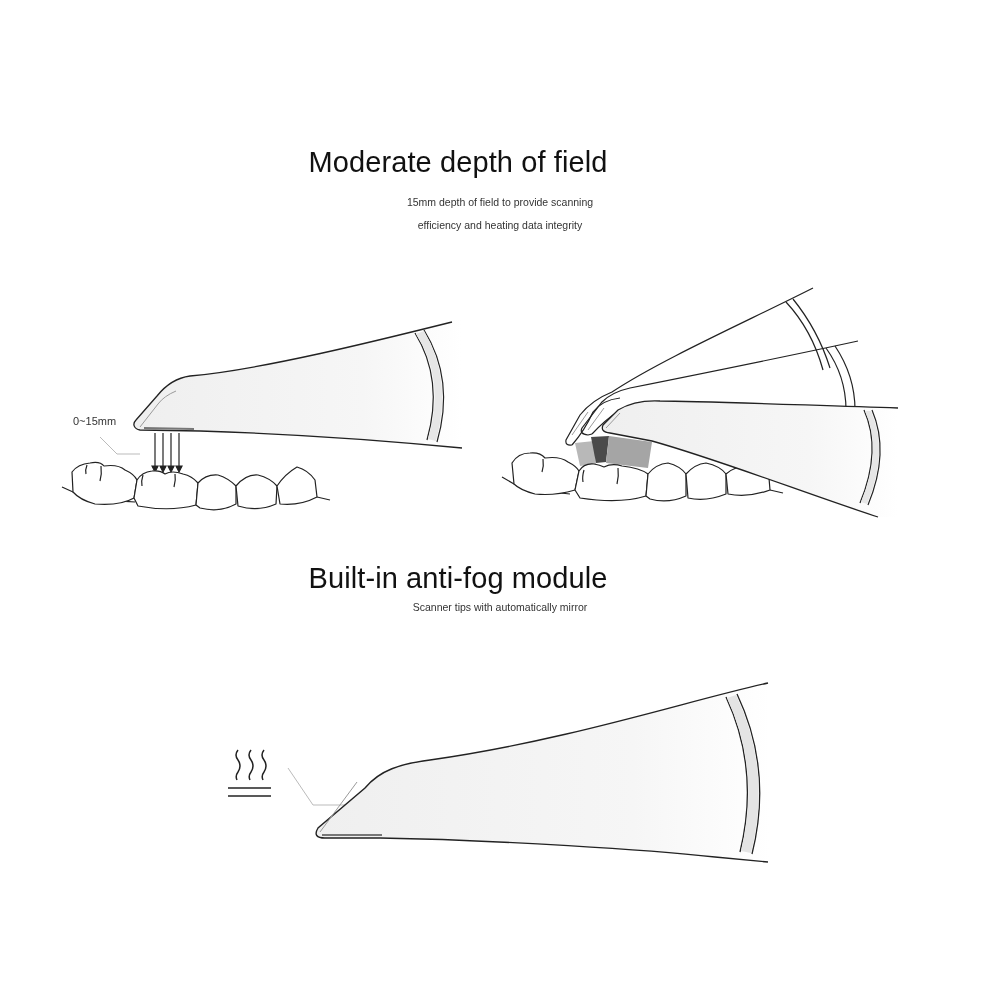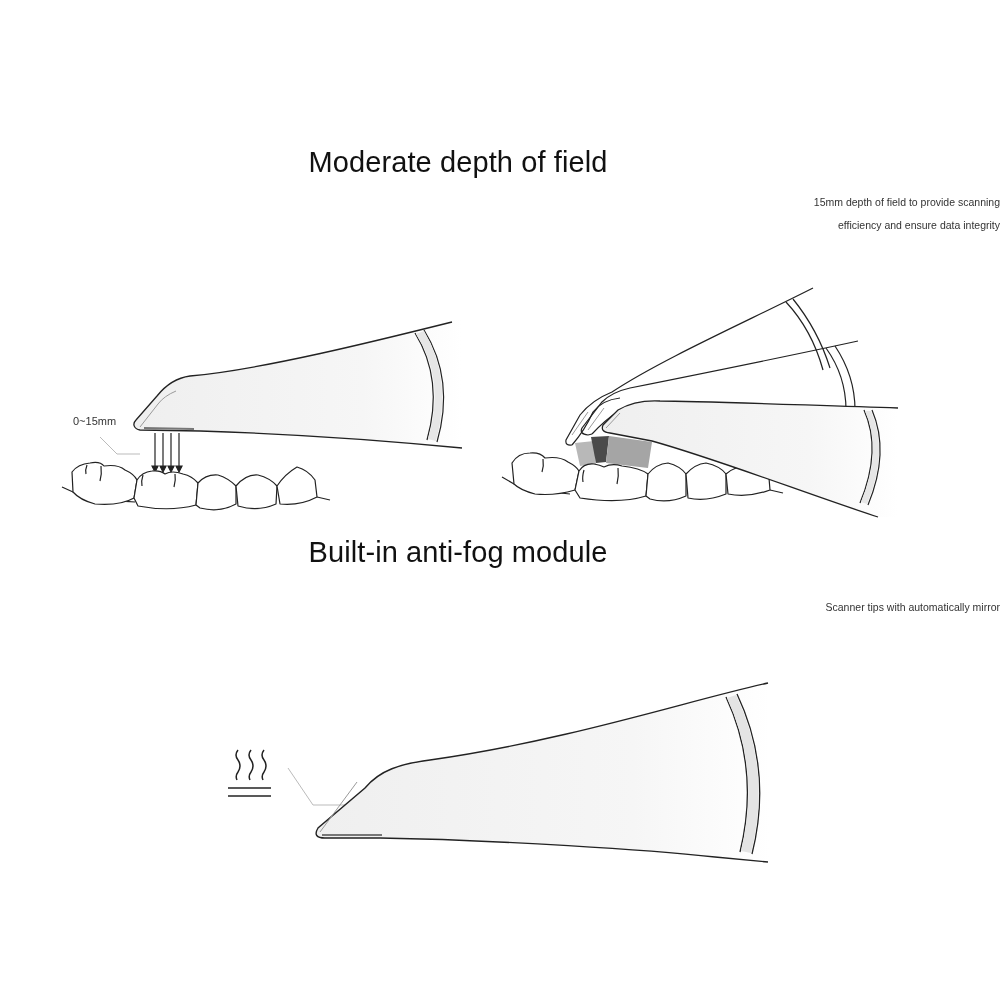--- a/index.html
+++ b/index.html
@@ -24,29 +24,29 @@
       font-weight: normal;
       font-size: 29px;
       color: #111111;
       margin: 0;
       letter-spacing: 0.1px;
     }
     .section-desc {
       position: absolute;
       left: 0;
       width: 1000px;
-      text-align: right;
+      text-align: center;
       font-size: 10.5px;
       color: #333333;
       line-height: 23px;
     }
     .section-desc span { display: block; }
     #title-1 { top: 146px; }
     #desc-1 { top: 191px; }
-    #title-2 { top: 536px; }
+    #title-2 { top: 562px; }
     #desc-2 { top: 590px; margin-top: 6px; }
     svg.illus {
       position: absolute;
       left: 0;
       top: 0;
     }
     .lbl-mm {
       position: absolute;
       left: 73px;
       top: 415px;
@@ -54,21 +54,21 @@
       color: #333333;
       font-family: "Liberation Sans", sans-serif;
     }
   </style>
 </head>
 <body>
 
 <h1 class="section-title" id="title-1">Moderate depth of field</h1>
 <div class="section-desc" id="desc-1">
   <span>15mm depth of field to provide scanning</span>
-  <span>efficiency and ensure data integrity</span>
+  <span>efficiency and heating data integrity</span>
 </div>
 
 <div class="lbl-mm">0~15mm</div>
 
 <svg class="illus" width="1000" height="1000" viewBox="0 0 1000 1000">
   <defs>
     <linearGradient id="tipGrad" x1="0" y1="0" x2="1" y2="0">
       <stop offset="0" stop-color="#efefef"></stop>
       <stop offset="0.7" stop-color="#f6f6f6"></stop>
       <stop offset="1" stop-color="#ffffff"></stop>

